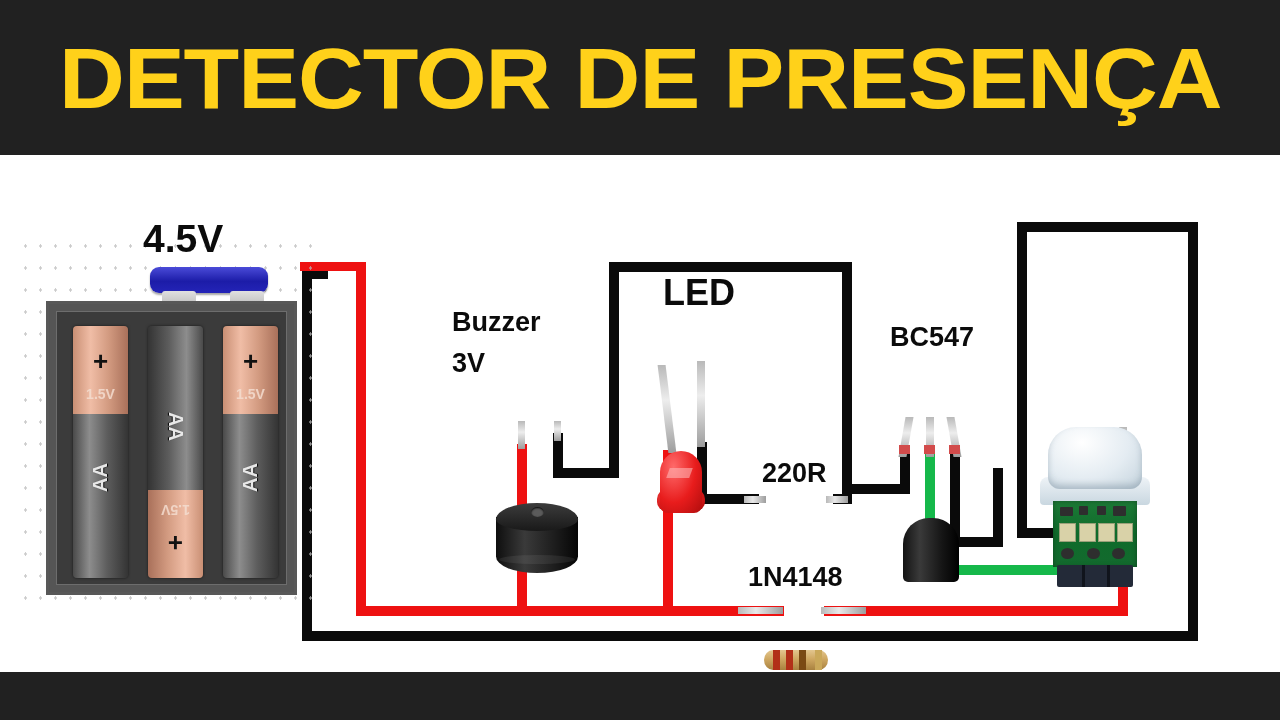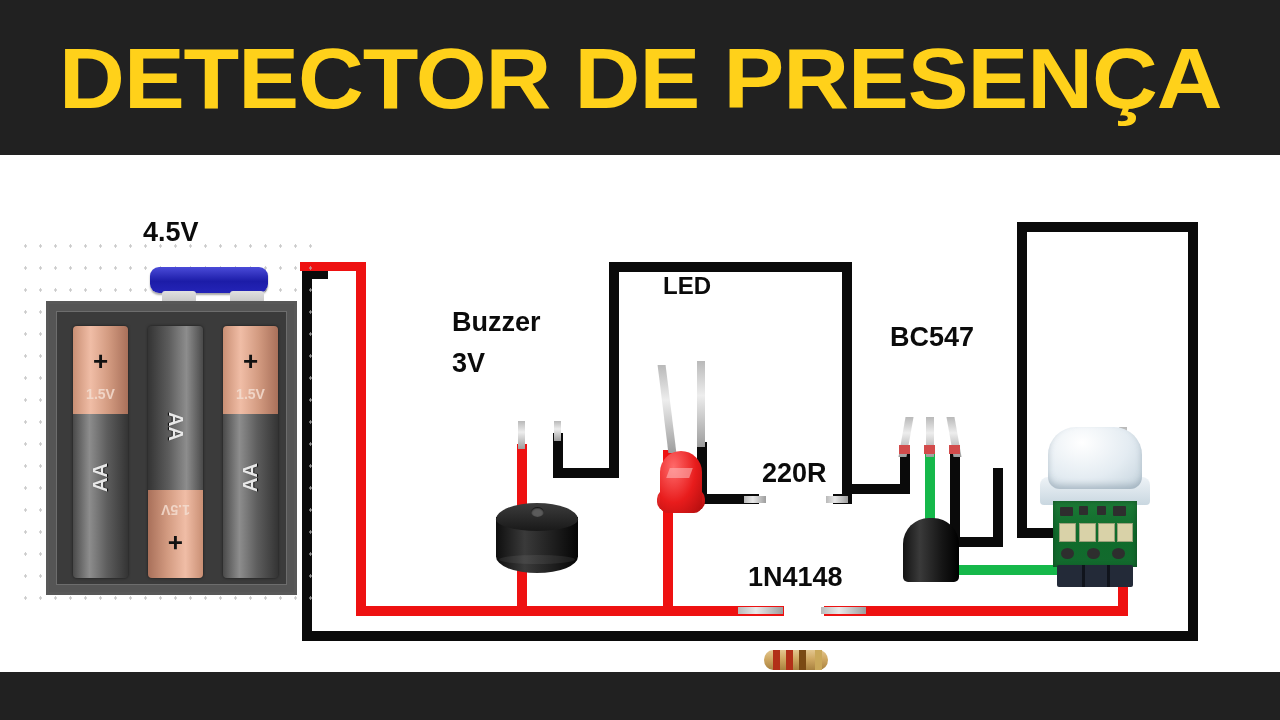--- a/index.html
+++ b/index.html
@@ -497,26 +497,26 @@
         <div class="pad" style="left:64px; top:22px; width:14px; height:17px;"></div>
         <div class="chip" style="left:8px; top:47px; width:13px; height:11px; border-radius:50%;"></div>
         <div class="chip" style="left:34px; top:47px; width:13px; height:11px; border-radius:50%;"></div>
         <div class="chip" style="left:59px; top:47px; width:13px; height:11px; border-radius:50%;"></div>
       </div>
       <div class="hdr"></div>
       <div class="hdr-gap" style="left:42px;"></div>
       <div class="hdr-gap" style="left:67px;"></div>
     </div>
 
-    <div class="lbl" style="left:143px; top:62px; font-size:27px;">4.5V</div>
+    <div class="lbl" style="left:143px; top:62px; font-size:39px;">4.5V</div>
 
     <div class="lbl" style="left:452px; top:152px; font-size:27px;">Buzzer</div>
     <div class="lbl" style="left:452px; top:193px; font-size:27px;">3V</div>
 
-    <div class="lbl" style="left:663px; top:118px; font-size:24px;">LED</div>
+    <div class="lbl" style="left:663px; top:118px; font-size:36px;">LED</div>
 
     <div class="lbl" style="left:762px; top:303px; font-size:27px;">220R</div>
 
     <div class="lbl" style="left:890px; top:167px; font-size:27px;">BC547</div>
 
     <div class="lbl" style="left:748px; top:407px; font-size:27px;">1N4148</div>
 
 
   </div>
 

